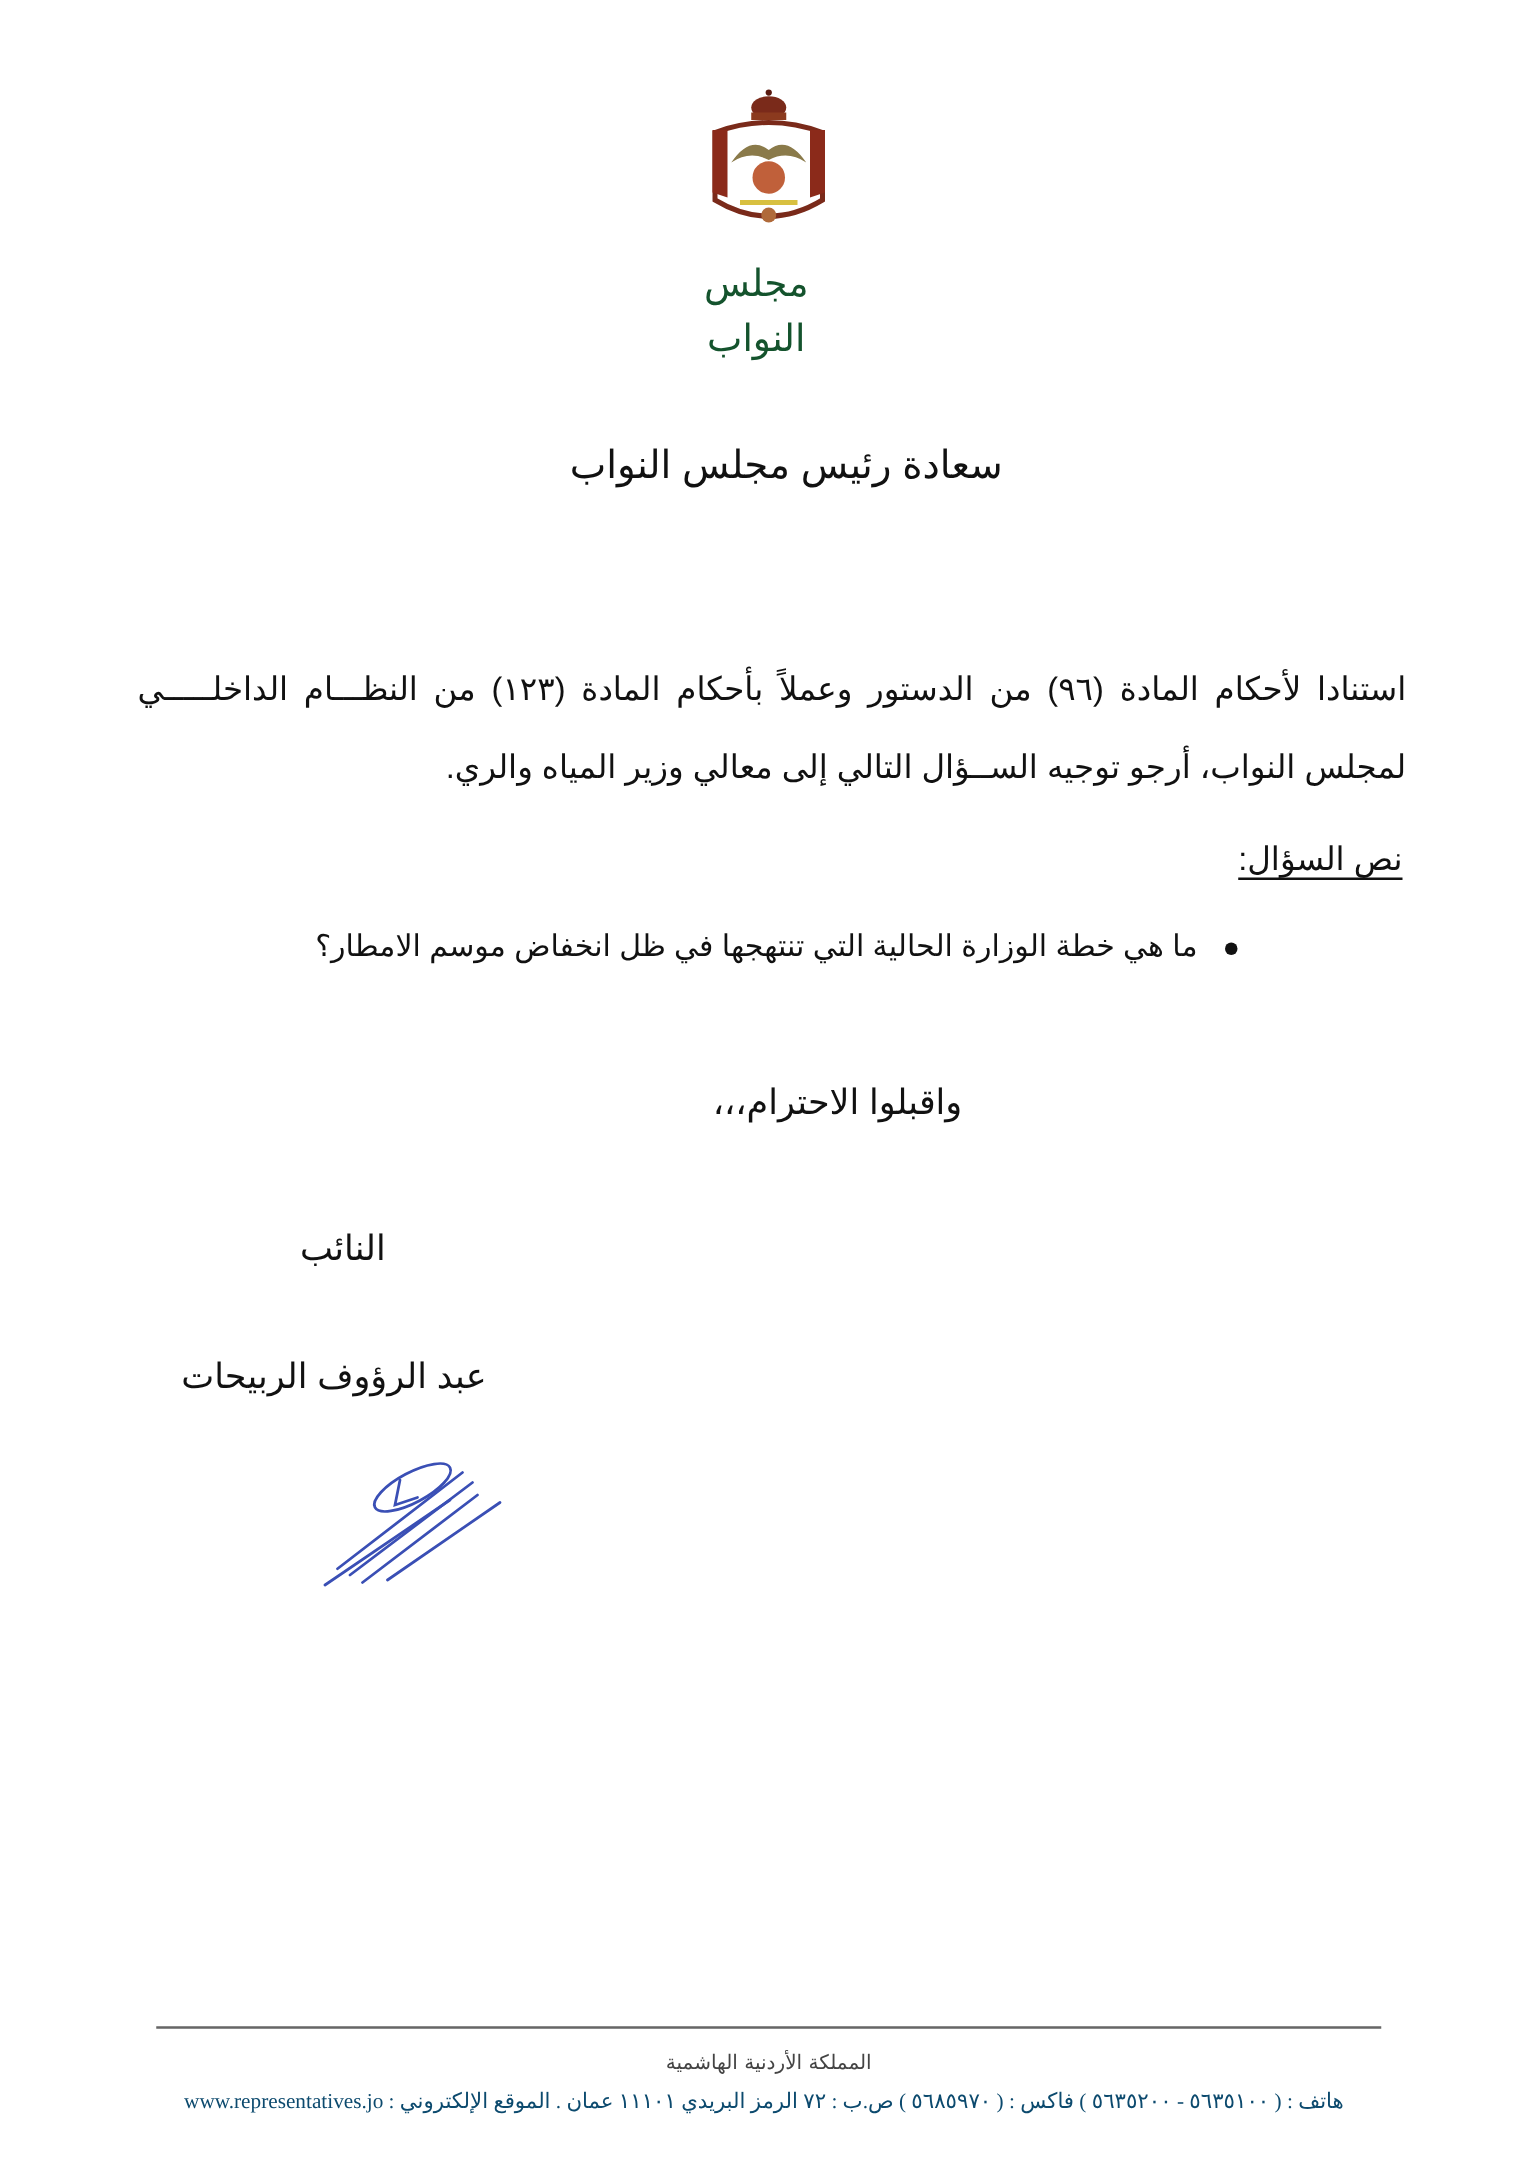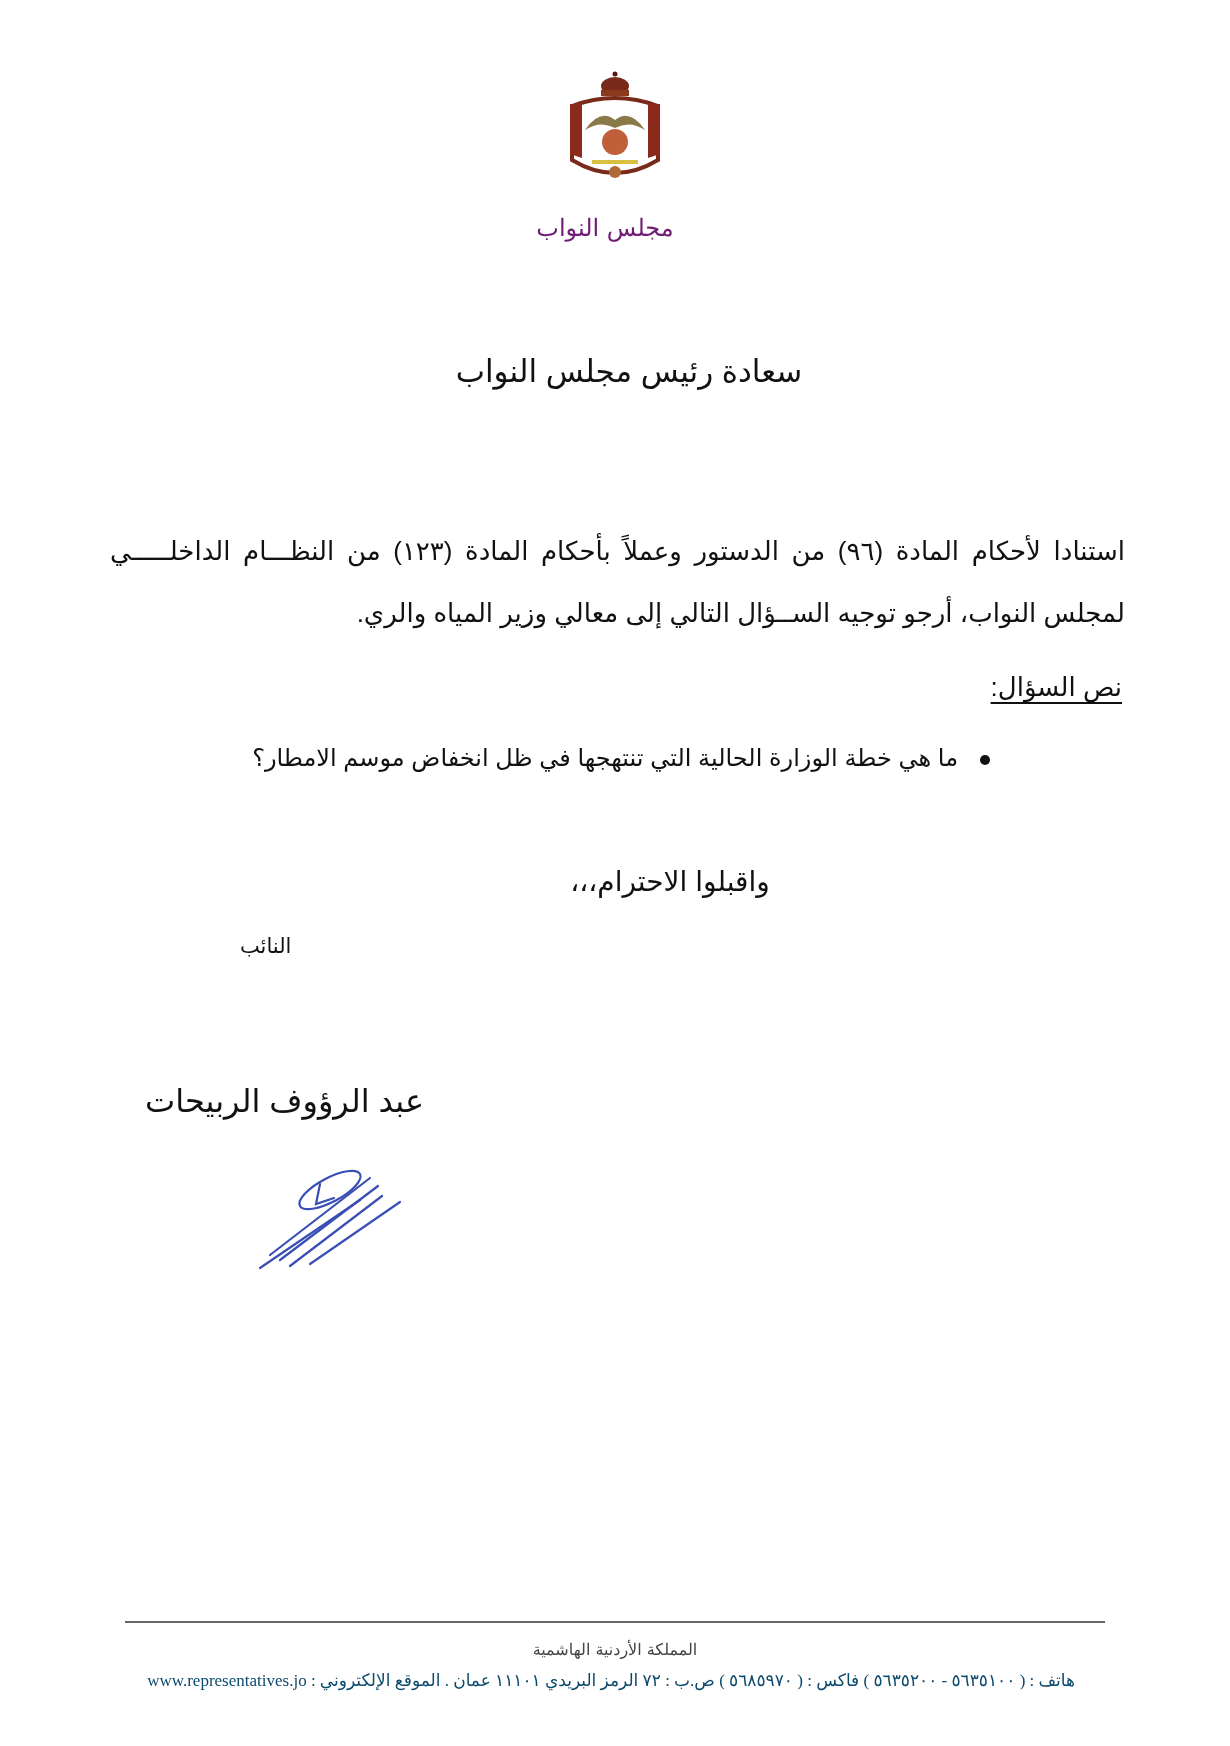--- a/index.html
+++ b/index.html
@@ -3,39 +3,39 @@
 <meta charset="utf-8">
 <style>
   html, body { margin: 0; padding: 0; background: #ffffff; }
   body { width: 1230px; height: 1746px; position: relative; overflow: hidden;
          font-family: "Liberation Sans", "DejaVu Sans", sans-serif; color: #111; }
   .abs { position: absolute; }
   .rtl { direction: rtl; }
 
   #emblem { left: 560px; top: 68px; width: 110px; height: 120px; }
   #org-name { left: 530px; top: 206px; width: 150px; text-align: center;
-              font-family: "DejaVu Serif", serif; font-size: 24px; color: #701a75; line-height: 44px; }
+              font-family: "DejaVu Serif", serif; font-size: 30px; color: #14532d; line-height: 44px; }
 
   #salutation { left: 0; top: 348px; width: 1230px; text-align: center;
                 font-size: 31px; line-height: 48px; margin-left: 14px; }
 
   #para { left: 110px; top: 520px; width: 1015px; font-size: 26px; line-height: 62px; text-align: justify; text-align-last: right; }
   #para .line { display: block; white-space: nowrap; }
   #para .l1 { text-align: justify; text-align-last: justify; }
 
   #q-label { right: 108px; top: 662px; font-size: 26px; line-height: 50px;
              text-decoration: underline; text-underline-offset: 6px; }
 
   #question { right: 240px; top: 734px; font-size: 24px; line-height: 48px; white-space: nowrap; }
   #question .bullet { display: inline-block; width: 10px; height: 10px; border-radius: 50%; background: #111; vertical-align: middle; margin-left: 22px; }
 
   #closing { left: 0; top: 858px; width: 1230px; text-align: center; font-size: 28px; line-height: 48px; padding-left: 110px; box-sizing: border-box; }
 
-  #signer-title { left: 240px; top: 922px; font-size: 21px; line-height: 48px; }
-  #signer-name { left: 145px; top: 1076px; font-size: 32px; line-height: 50px; white-space: nowrap; }
+  #signer-title { left: 240px; top: 975px; font-size: 28px; line-height: 48px; }
+  #signer-name { left: 145px; top: 1076px; font-size: 28px; line-height: 50px; white-space: nowrap; }
 
   #signature { left: 250px; top: 1160px; width: 160px; height: 110px; }
 
   #footer-rule { left: 125px; top: 1621px; width: 980px; height: 2px; background: #666; }
   #footer-motto { left: 0; top: 1636px; width: 1230px; text-align: center; font-family: "DejaVu Serif", serif; font-size: 16px; color: #444; line-height: 28px; }
   #footer-contact { left: 150px; top: 1668px; width: 925px; text-align: center; font-family: "Liberation Serif", serif; font-size: 17px; color: #0c4a6e; line-height: 26px; white-space: nowrap; }
 </style>
 </head>
 <body>
 

